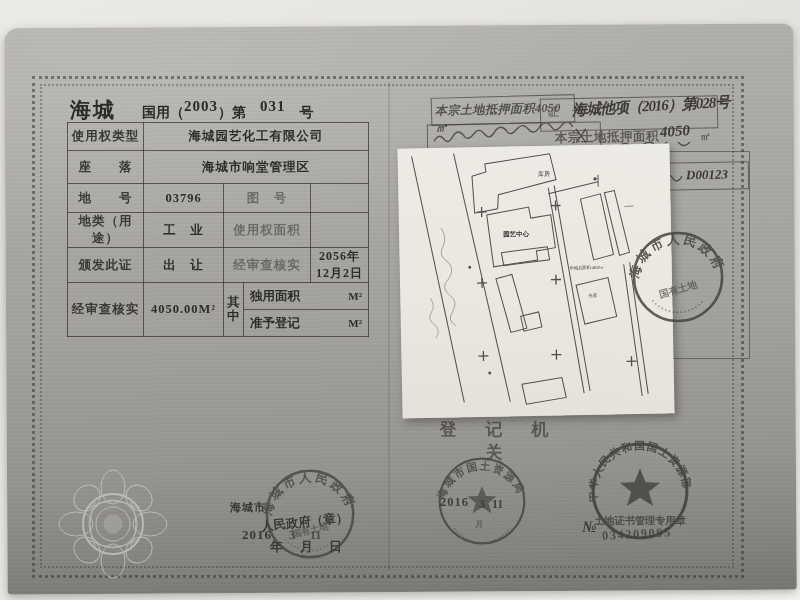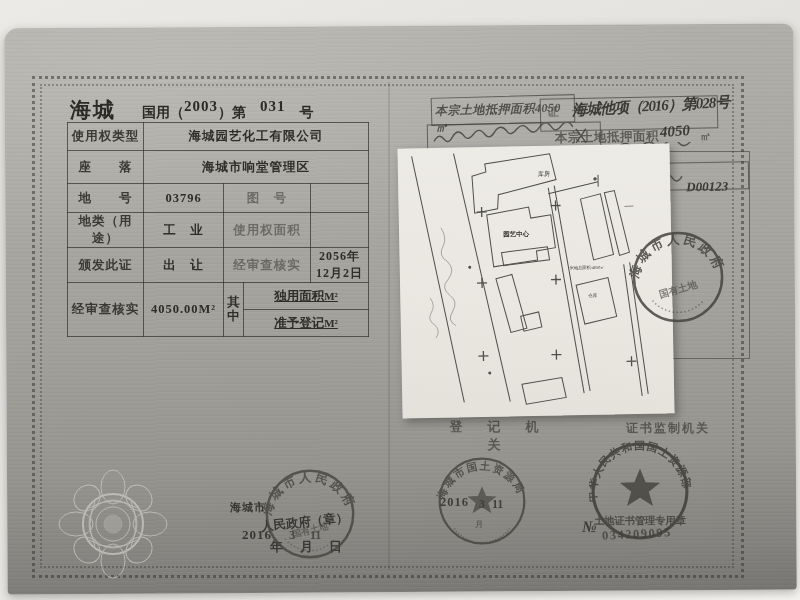--- a/index.html
+++ b/index.html
@@ -40,38 +40,38 @@
   }
   table.cert td{
     border:1.4px solid rgba(52,50,45,.72);
     font-size:12.5px;font-weight:700;text-align:center;vertical-align:middle;
     padding:0 2px;overflow:hidden;
   }
   td.lab{letter-spacing:1px;color:#3a3935;}
   td.val{font-size:14px;letter-spacing:1px;}
   td.faint{opacity:.55;}
   td.mid-col{font-size:11px;line-height:1.1;padding:0;}
-  .sub-flex{display:flex;justify-content:center;align-items:center;padding:0 4px;text-decoration:underline;}
+  .sub-flex{display:flex;justify-content:space-between;align-items:center;padding:0 4px;}
   .sub-flex .u{font-size:11px;}
 
   .para{
     left:72px;top:341px;width:326px;font-size:16.5px;line-height:25.5px;
     font-weight:700;color:#33322e;text-align:justify;text-indent:2em;
     text-shadow:0 0 .5px rgba(40,38,34,.6);
   }
 
   .issue span{position:absolute;font-weight:700;color:#383734;}
 
   
   .stampbox{border:1.6px solid rgba(55,53,48,.65);position:absolute;}
   .stamped-text{font-weight:700;color:#44423d;letter-spacing:.5px;}
   .hand{font-style:italic;color:#3c3a36;transform-origin:left center;}
   .squig{stroke:#3e3c38;fill:none;stroke-width:1.4;opacity:.8;}
 
-  .header-label{font-size:13px;font-weight:700;color:#4a4843;opacity:.8;}
+  .header-label{font-size:17px;font-weight:700;color:#4a4843;opacity:.8;}
 
   
   .map{
     left:400px;top:146px;width:272px;height:270px;
     background:linear-gradient(185deg,#edebe5 0%,#e9e7e0 60%,#e3e1da 100%);
     transform:rotate(-1.1deg);
     box-shadow:3px 4px 9px rgba(35,34,31,.38);
   }
   .map svg{position:absolute;inset:0;}
 
@@ -206,25 +206,24 @@
     <svg class="abs" style="left:545px;top:142px" width="190" height="20">
       <path class="squig" d="M4,12 q6,-8 12,-1 q5,6 11,-2 q6,-7 12,0 q5,6 11,-2 q7,-7 13,0 q5,6 11,-2 q6,-7 13,0 q5,6 11,-2 q6,-6 12,0 q5,6 11,-2 q7,-7 13,0 q5,6 12,-2 q6,-6 12,1" opacity=".65"></path>
     </svg>
 
     <div class="abs" style="left:654px;top:151px;width:94px;height:206px;border:1.4px solid rgba(55,53,48,.55)"></div>
 
     <div class="stampbox" style="left:659px;top:162px;width:88px;height:26px;transform:rotate(-1deg)">
       <svg width="24" height="22" style="position:absolute;left:2px;top:2px">
         <path class="squig" d="M3,14 q4,-8 8,-1 q4,6 9,-2" opacity=".7"></path>
       </svg>
-      <span class="hand" style="position:absolute;left:26px;top:16px;font-size:13px;font-weight:700">D00123</span>
+      <span class="hand" style="position:absolute;left:26px;top:4px;font-size:13px;font-weight:700">D00123</span>
     </div>
 
     <span class="abs header-label" style="left:432px;top:418px;width:130px;text-align:center;letter-spacing:6px">登　记　机　关</span>
-    <span class="abs header-label" style="left:626px;top:420px;width:120px;letter-spacing:2px;font-size:12px">证书监制机关</span>
 
     <div class="abs map">
       <svg viewBox="0 0 272 270">
         <g fill="none" stroke="#3a3936" stroke-width="1" opacity=".88">
 
           <path d="M14,8 L62,255"></path>
           <path d="M56,6 L108,255"></path>
 
           <path d="M150,42 L182,248"></path>
           <path d="M156,40 L188,246"></path>

